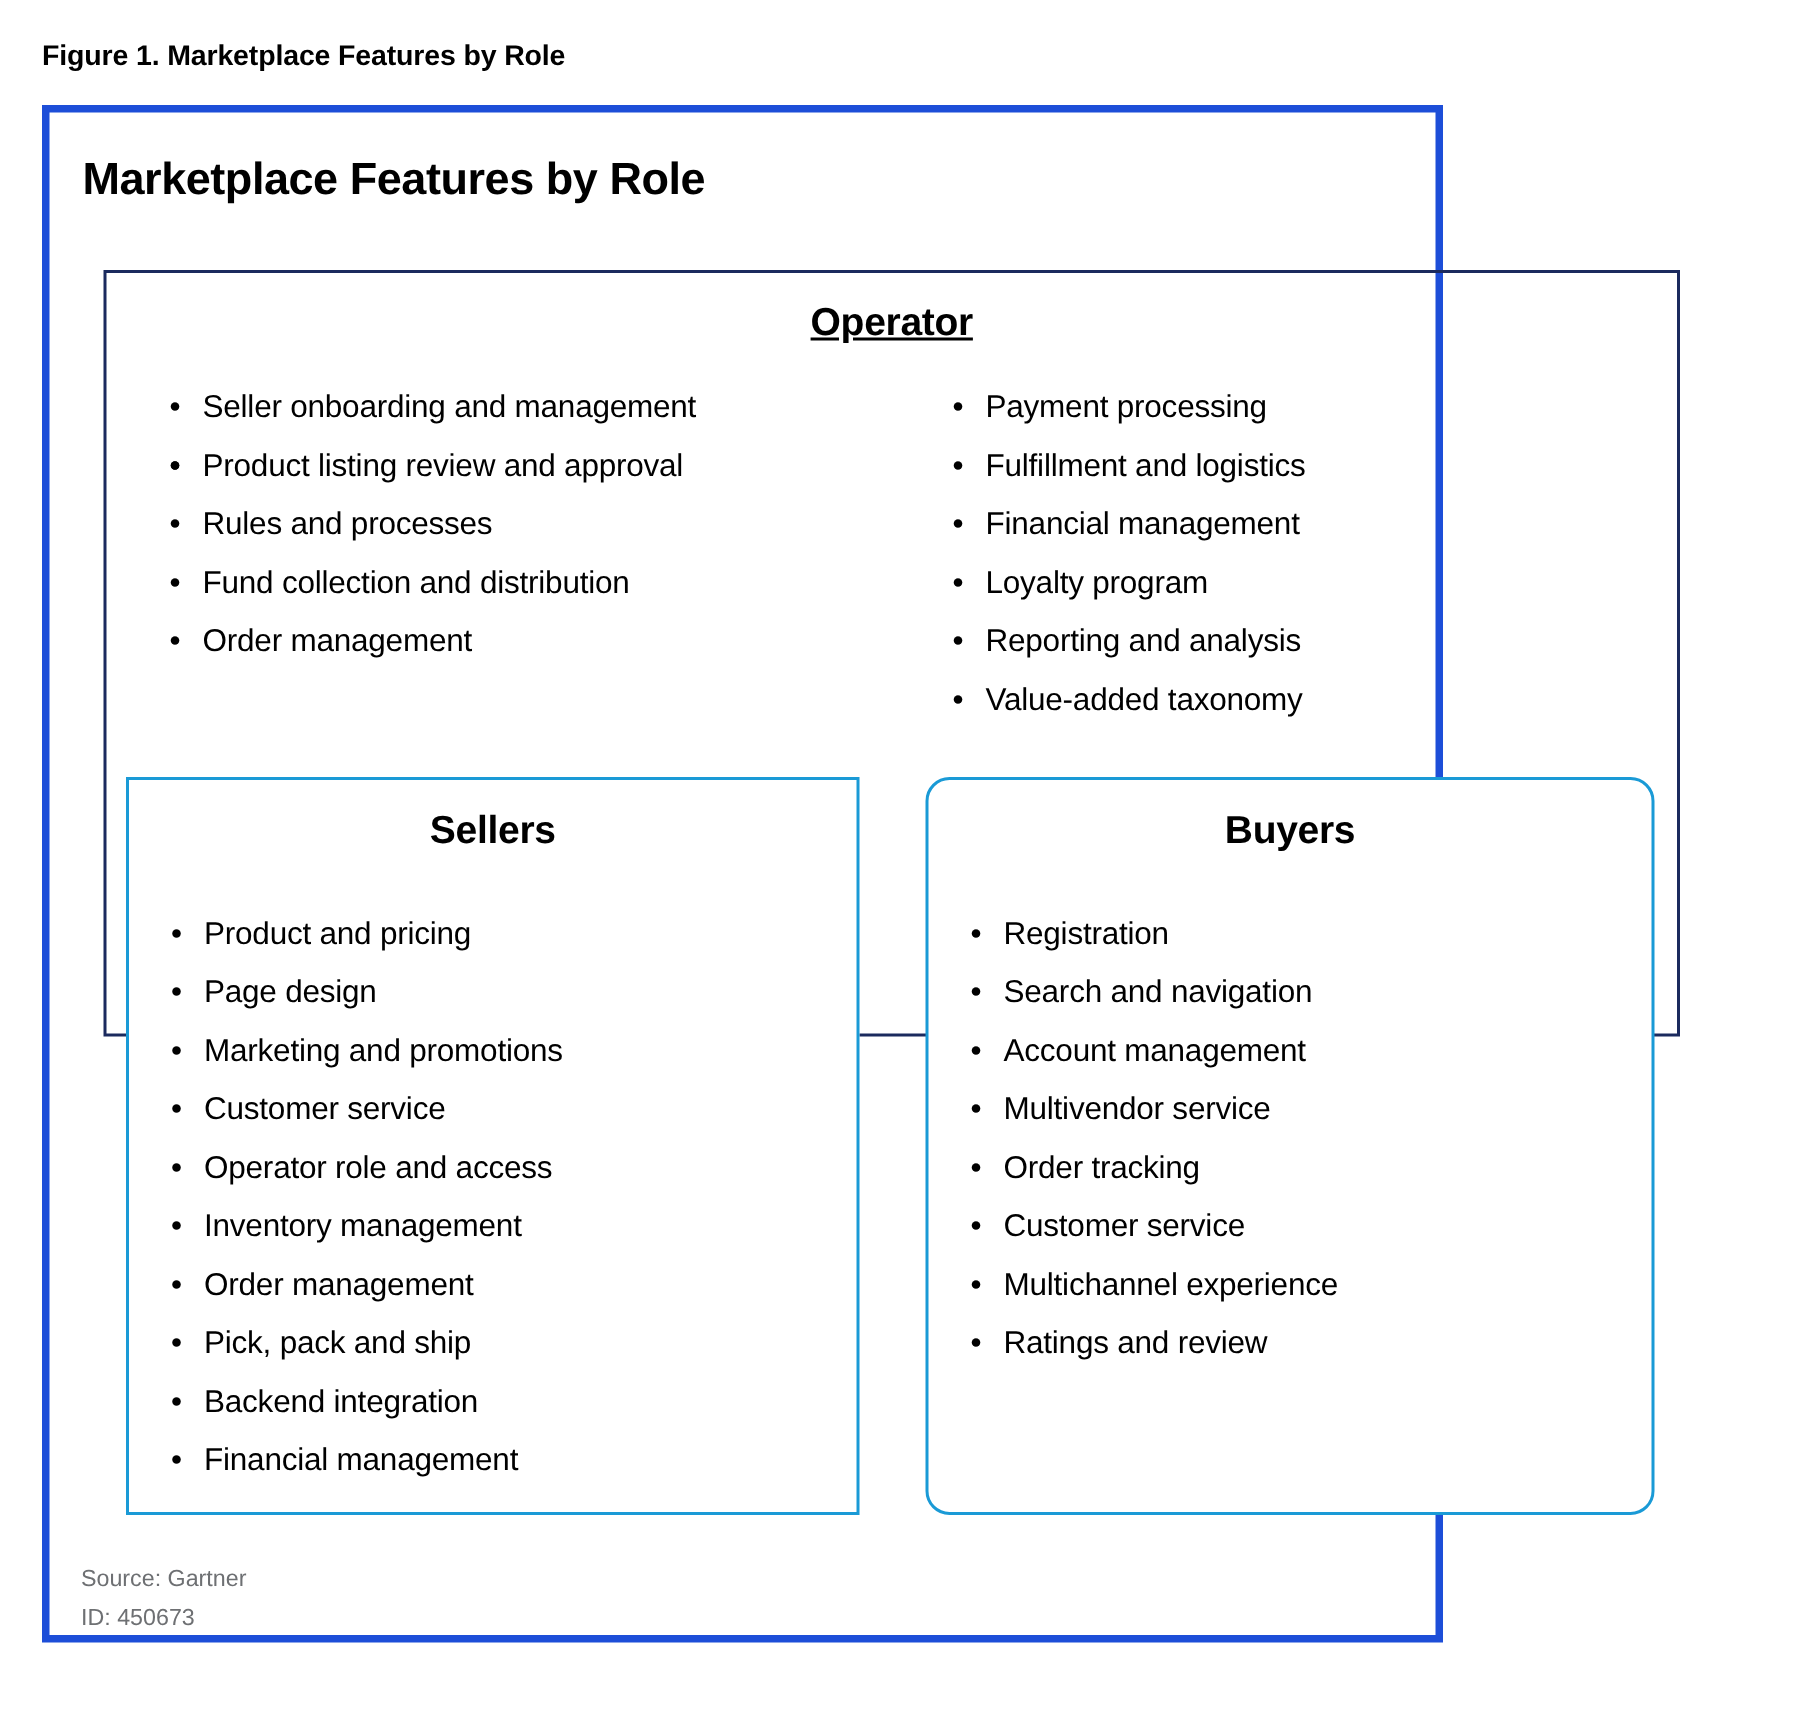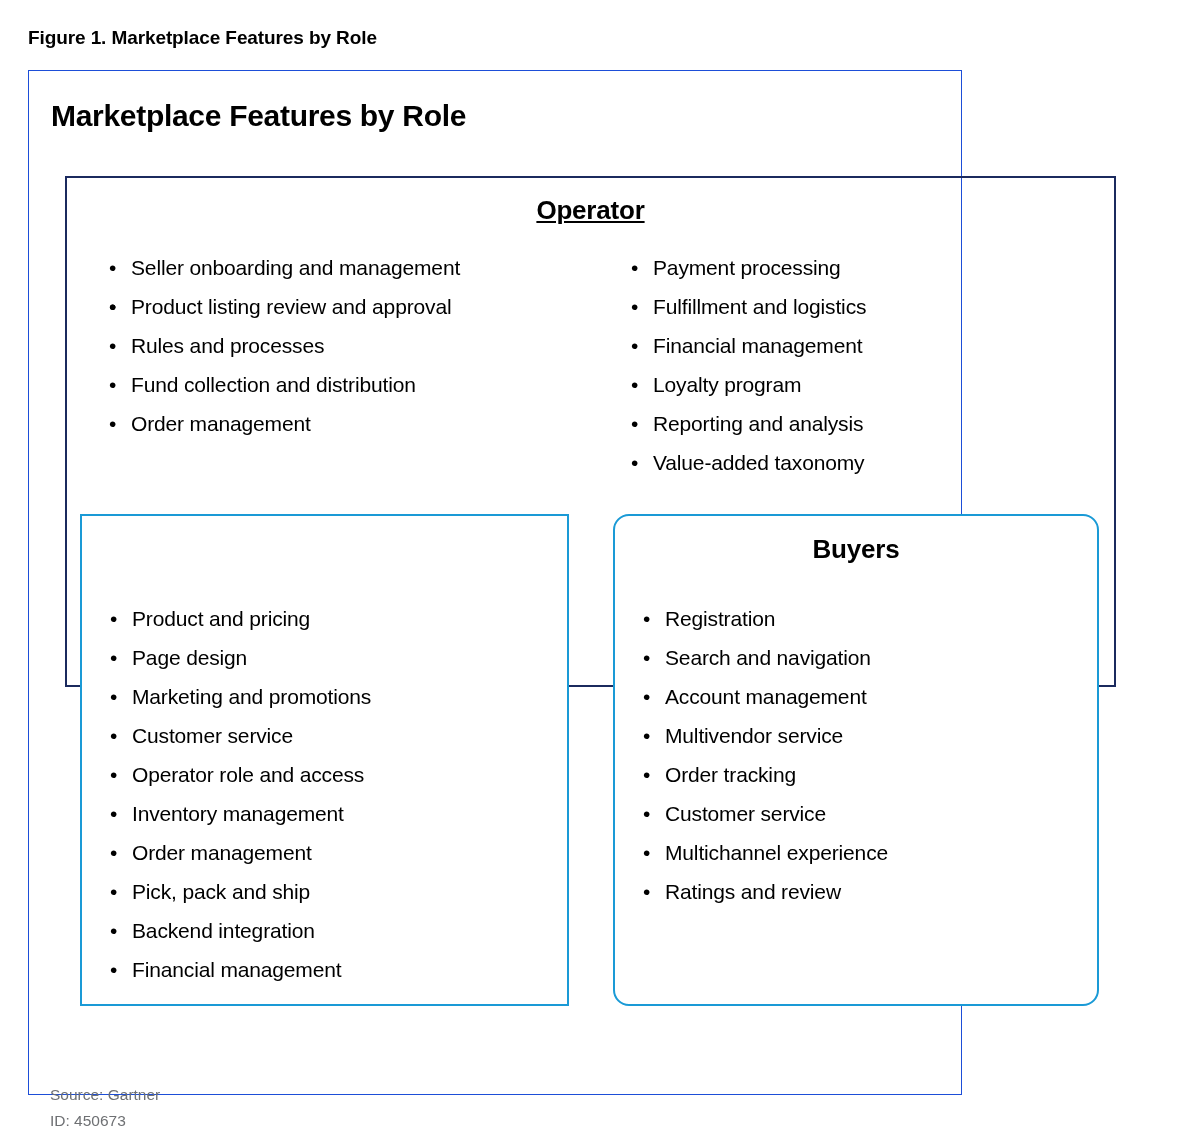--- a/index.html
+++ b/index.html
@@ -30,21 +30,21 @@
   }
 
   
   .card {
     position: absolute;
     left: 28px;
     top: 70px;
     width: 934px;
     height: 1025px;
     box-sizing: border-box;
-    border: 1px solid #1d4ed8;
+    border: 5px solid #1d4ed8;
     background: #ffffff;
   }
 
   .card-title {
     position: absolute;
     left: 22px;
     top: 28px;
     font-size: 30px;
     font-weight: bold;
     color: #000000;
@@ -147,21 +147,20 @@
   }
 
   
   .card-footer {
     position: absolute;
     left: 21px;
     top: 965px;          
     font-size: 15.5px;
     line-height: 26px;
     color: #6e7073;
-    margin-top: 46px;
   }
   .card-footer div { white-space: nowrap; }
 </style>
 </head>
 <body>
 
 <div class="figure-caption">Figure 1. Marketplace Features by Role</div>
 
 <div class="card">
 
@@ -188,20 +187,21 @@
             <li><span class="bullet-glyph">•</span><span>Financial management</span></li>
             <li><span class="bullet-glyph">•</span><span>Loyalty program</span></li>
             <li><span class="bullet-glyph">•</span><span>Reporting and analysis</span></li>
             <li><span class="bullet-glyph">•</span><span>Value-added taxonomy</span></li>
           </ul>
       </div>
     </div>
   </div>
 
   <div class="role-box sellers-box">
+    <div class="role-title">Sellers</div>
     <div class="role-list-wrap">
       <ul class="bullets">
           <li><span class="bullet-glyph">•</span><span>Product and pricing</span></li>
           <li><span class="bullet-glyph">•</span><span>Page design</span></li>
           <li><span class="bullet-glyph">•</span><span>Marketing and promotions</span></li>
           <li><span class="bullet-glyph">•</span><span>Customer service</span></li>
           <li><span class="bullet-glyph">•</span><span>Operator role and access</span></li>
           <li><span class="bullet-glyph">•</span><span>Inventory management</span></li>
           <li><span class="bullet-glyph">•</span><span>Order management</span></li>
           <li><span class="bullet-glyph">•</span><span>Pick, pack and ship</span></li>

